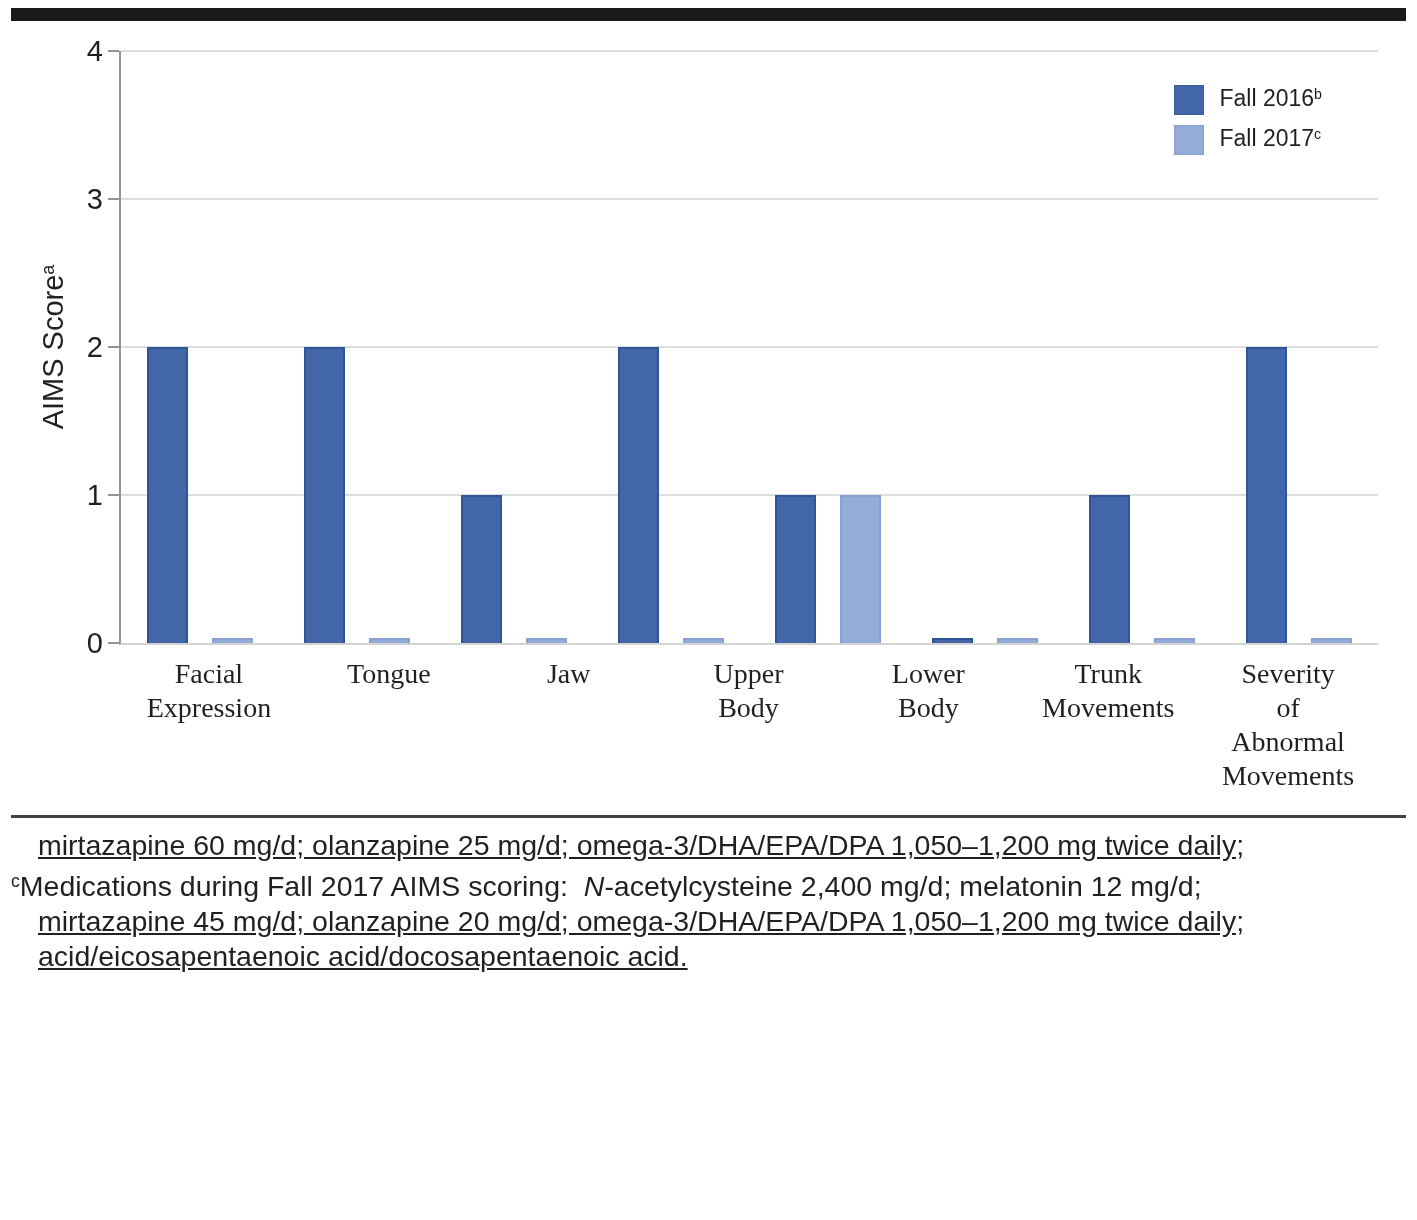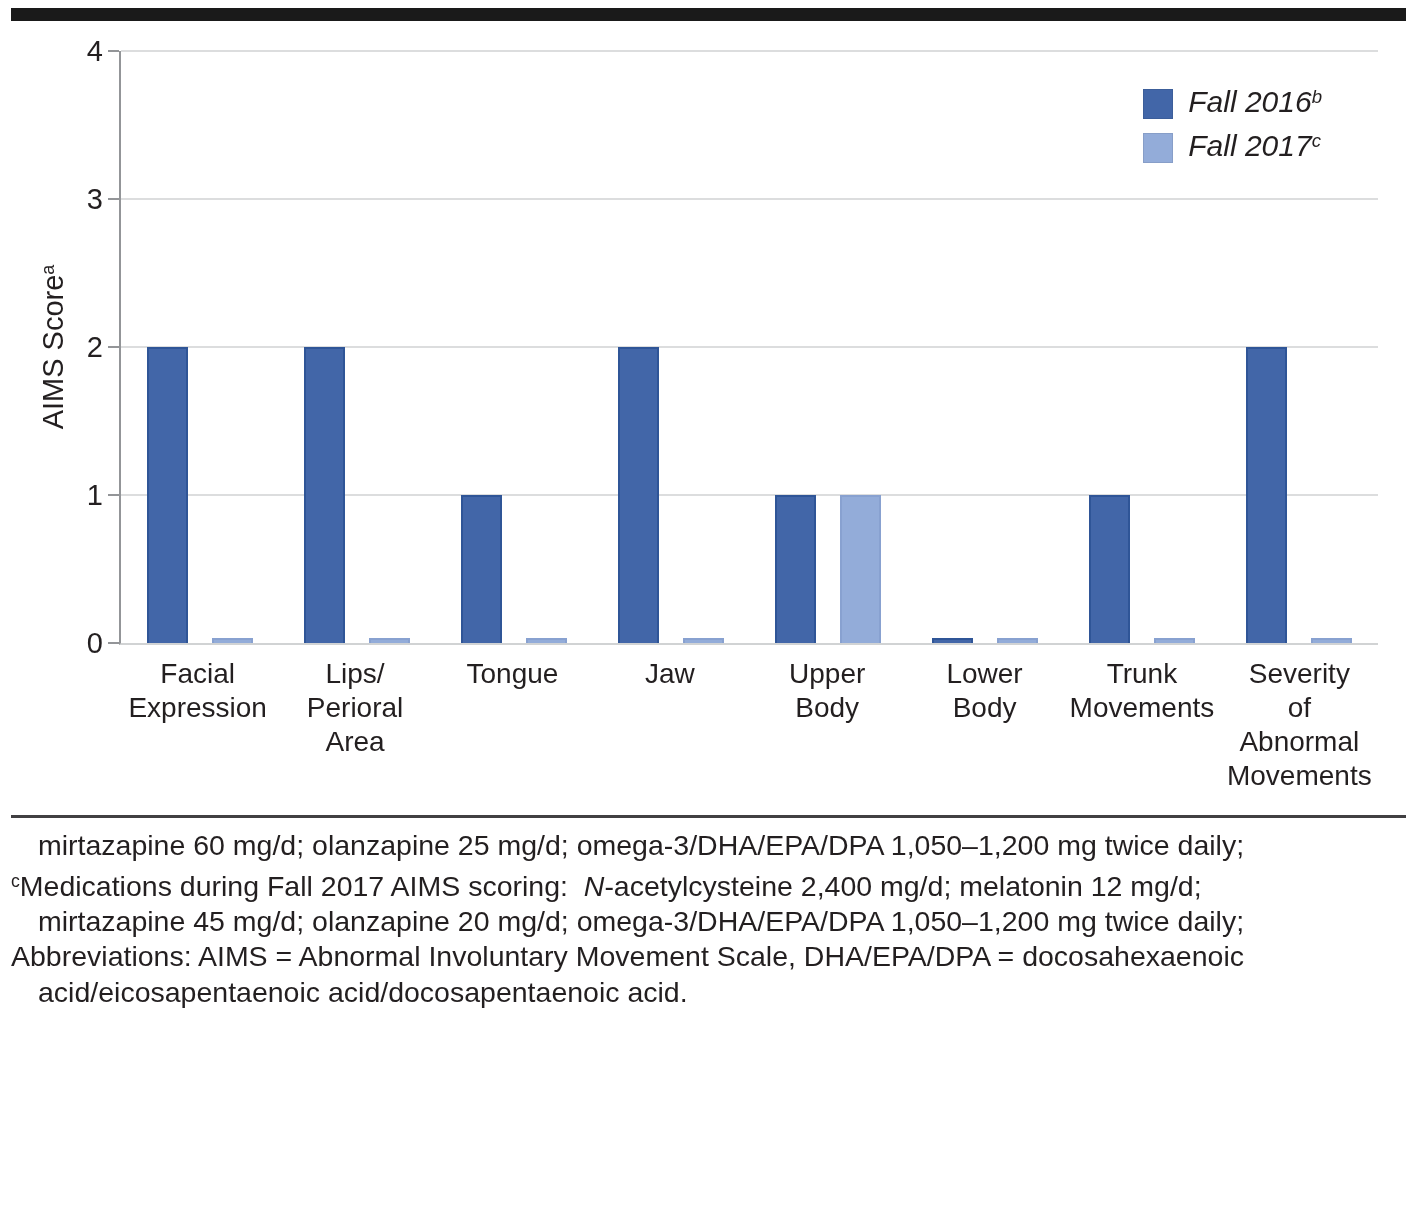--- a/index.html
+++ b/index.html
@@ -38,38 +38,39 @@
   .ytick { position:absolute; left:-13px; width:11px; height:2px; background:#939598; }
   .yticklabel {
     position:absolute; left:-62px; width:44px; text-align:right;
     font-size:29px; line-height:32px;
   }
   .groups { position:absolute; left:0; right:0; top:0; bottom:0; display:flex; z-index:1; }
   .group { flex:1 1 0; display:flex; justify-content:center; align-items:flex-end; gap:24px; }
   .bar { width:41px; box-sizing:border-box; border-style:solid; border-width:2px 2px 0 2px; }
 
   .legend { position:absolute; top:34px; right:56px; z-index:2; }
-  .legend-row { display:flex; align-items:flex-end; margin-bottom:10px; font-size:30px;font-style:italic; }
+  .legend-row { display:flex; align-items:flex-start; margin-bottom:10px; font-size:23px; }
   .legend-swatch { width:30px; height:30px; margin-right:15px; box-sizing:border-box; border:1px solid rgba(0,0,0,0.08); }
 
   .cats {
     margin-left:108px; margin-right:28px; margin-top:12px;
     display:flex;
+    font-family:Liberation Serif, serif;
   }
   .cat { flex:1 1 0; text-align:center; font-size:28px; line-height:34px; }
 
   
   .footnotes {
     margin:22px 11px 0 11px;
     border-top:3px solid #414042;
     padding-top:10px;
     font-size:28.5px; line-height:35.5px;
   }
   .fn-line { white-space:pre-wrap; }
-  .fn-line.cont { padding-left:27px; }
+  .fn-line.cont { padding-left:27px;text-decoration:underline; }
   .sp { font-size:0.62em; vertical-align:0.5em; }
   .sb { font-size:0.62em; vertical-align:-0.2em; }
   .it { font-style:italic; }
 </style>
 </head>
 <body>
 
 <div class="page">
 
   <div class="top-bar"></div>
@@ -138,25 +139,20 @@
         <div class="ytick" style="bottom: calc(100% - 1px);"></div>
         <div class="yticklabel" style="bottom: calc(100% - 16px);">4</div>
       </div>
 
     <div class="cats">
         <div class="cat">
           <div>Facial</div>
           <div>Expression</div>
         </div>
         <div class="cat">
-          <div>Lips/</div>
-          <div>Perioral</div>
-          <div>Area</div>
-        </div>
-        <div class="cat">
           <div>Tongue</div>
         </div>
         <div class="cat">
           <div>Jaw</div>
         </div>
         <div class="cat">
           <div>Upper</div>
           <div>Body</div>
         </div>
         <div class="cat">
@@ -173,17 +169,16 @@
           <div>Abnormal</div>
           <div>Movements</div>
         </div>
       </div>
   </div>
 
   <div class="footnotes">
       <div class="fn-line cont"><span>mirtazapine 60 mg/d; olanzapine 25 mg/d; omega-3/DHA/EPA/DPA 1,050–1,200 mg twice daily;</span></div>
       <div class="fn-line"><span class="sp">c</span><span>Medications during Fall 2017 AIMS scoring:  </span><span class="it">N</span><span>-acetylcysteine 2,400 mg/d; melatonin 12 mg/d;</span></div>
       <div class="fn-line cont"><span>mirtazapine 45 mg/d; olanzapine 20 mg/d; omega-3/DHA/EPA/DPA 1,050–1,200 mg twice daily;</span></div>
-      <div class="fn-line"><span>Abbreviations: AIMS = Abnormal Involuntary Movement Scale, DHA/EPA/DPA = docosahexaenoic</span></div>
       <div class="fn-line cont"><span>acid/eicosapentaenoic acid/docosapentaenoic acid.</span></div>
     </div>
 
 </div>
 
 </body></html>

